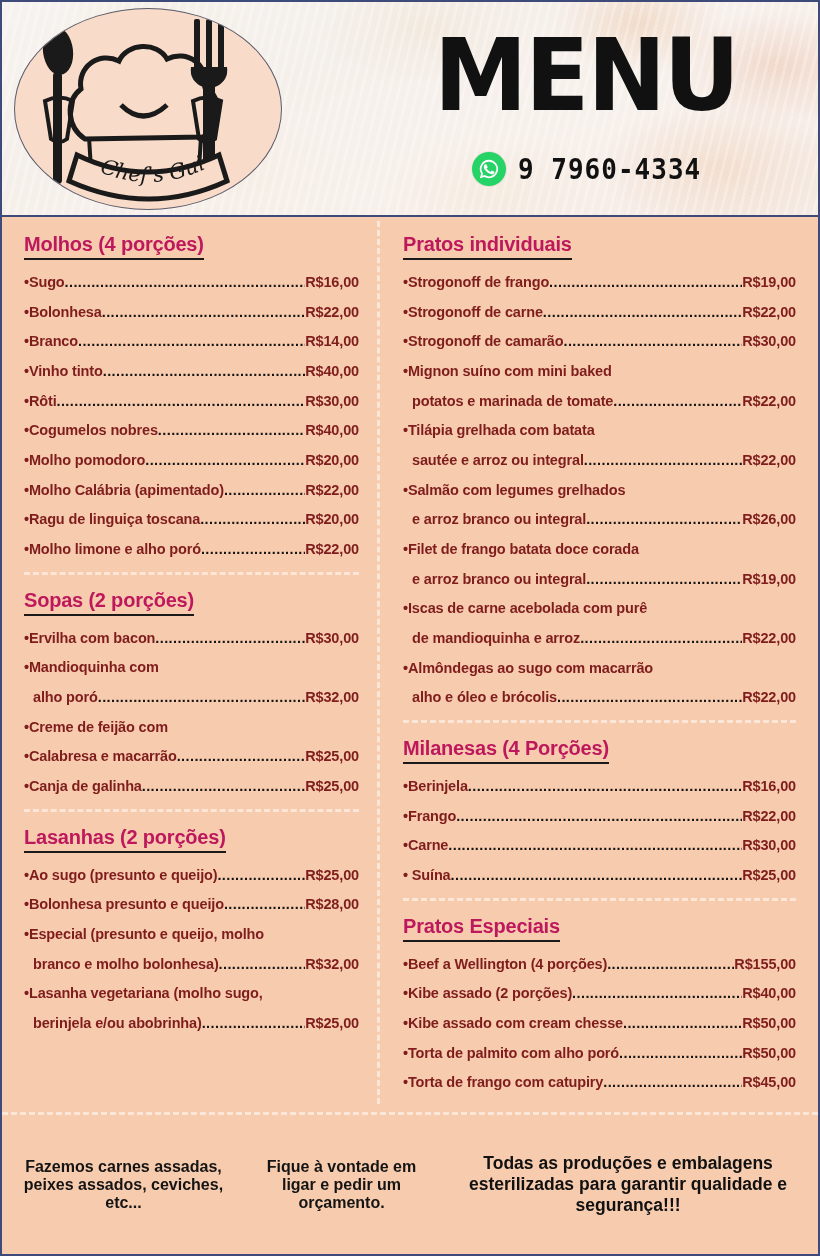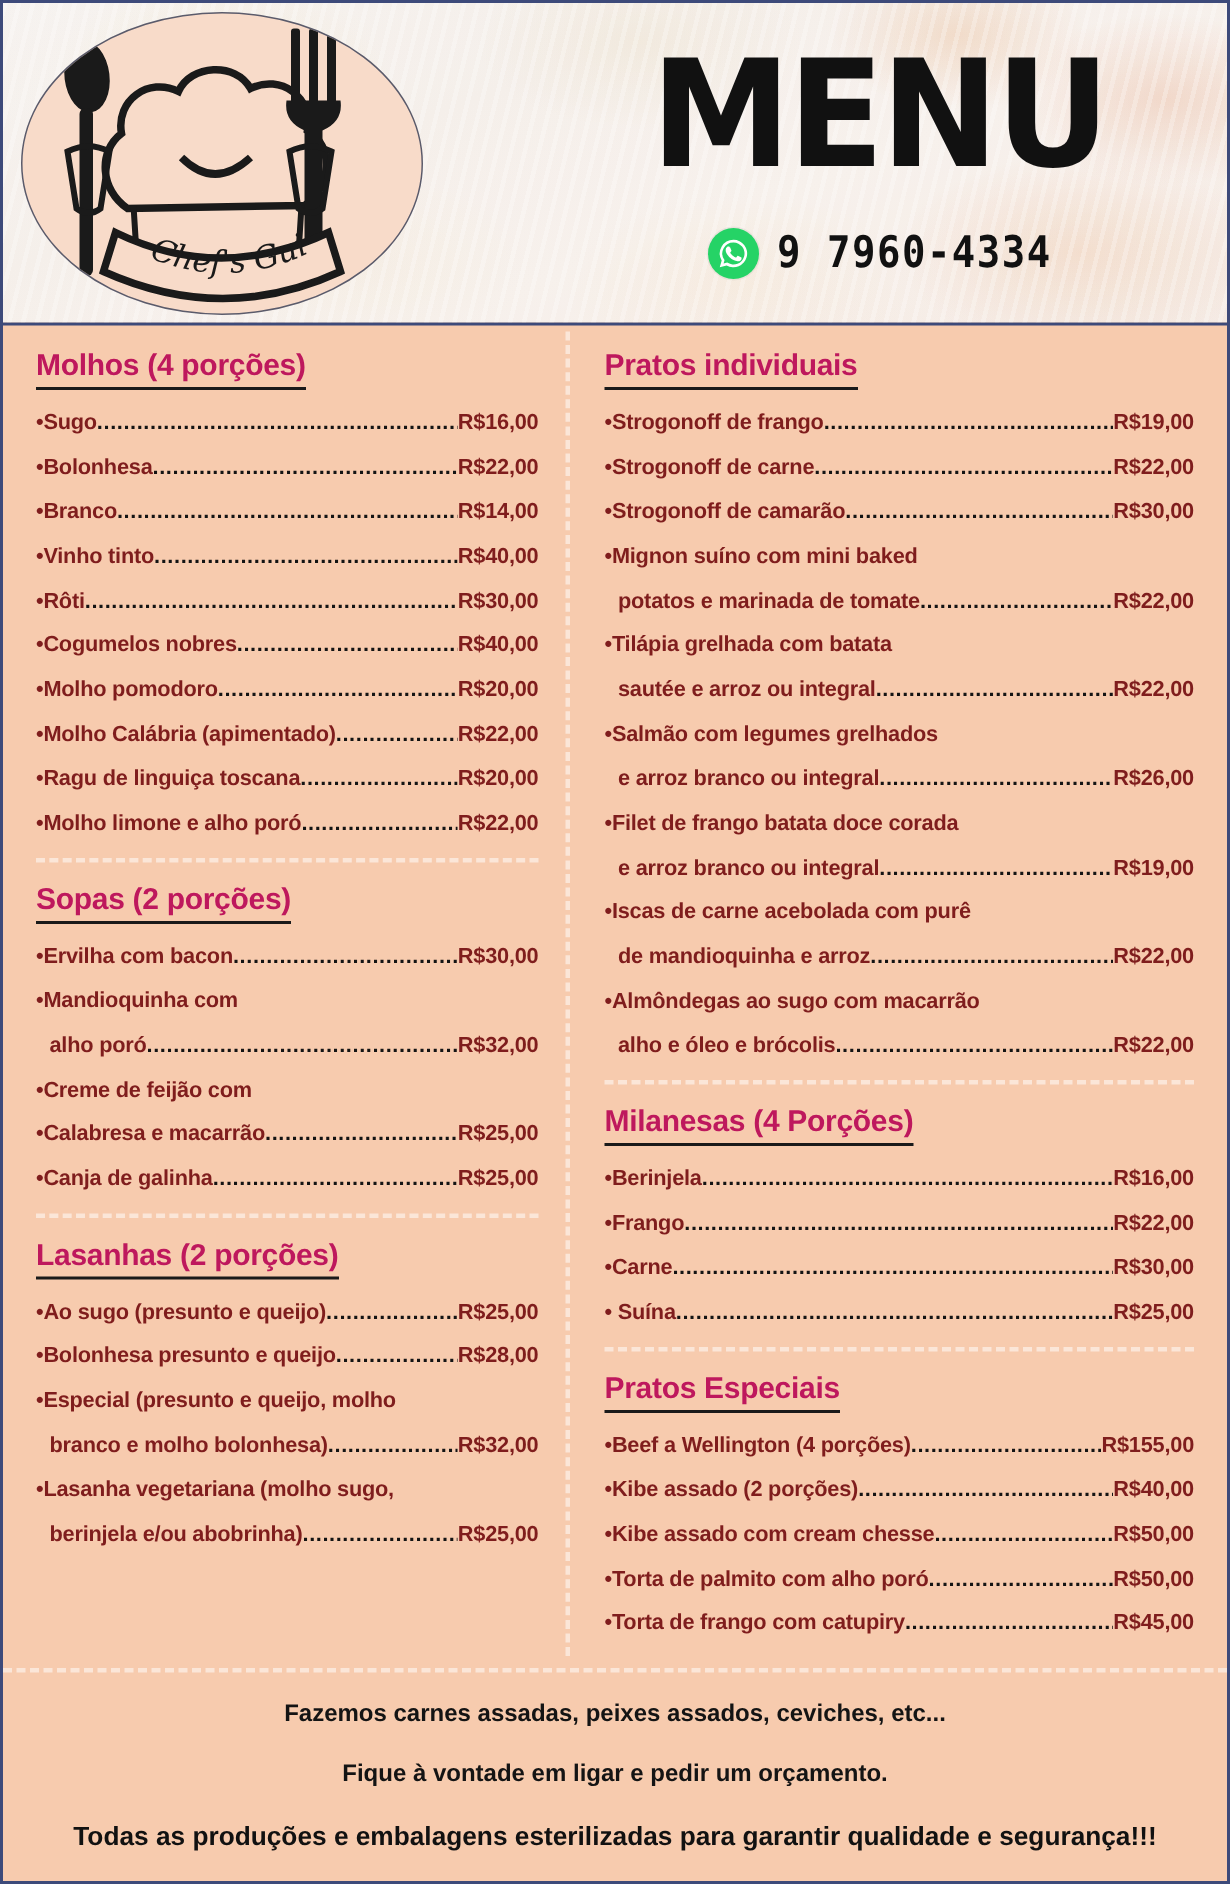--- a/index.html
+++ b/index.html
@@ -96,25 +96,25 @@
     flex:1 1 auto;overflow:hidden;white-space:nowrap;min-width:0;
     color:#141414;font-size:14.5px;font-weight:700;letter-spacing:.4px;
   }
   .dots::before{content:"............................................................................................................";}
   .pr{flex:0 0 auto;padding-left:0;}
 
   
   .footer{
     position:absolute;left:0;right:0;bottom:0;height:142px;
     border-top:3px dashed #FBE6D8;
-    display:flex;flex-direction:column;align-items:center;justify-content:center;
+    display:flex;flex-direction:row;align-items:center;justify-content:center;
     gap:22px;text-align:center;padding:0 14px;box-sizing:border-box;
   }
   .f1{font-size:16px;font-weight:700;color:#141414;}
-  .f2{font-size:16px;font-weight:700;color:#141414;text-align:right;}
+  .f2{font-size:16px;font-weight:700;color:#141414;}
   .f3{font-size:17.5px;font-weight:700;color:#111;}
 </style>
 </head>
 <body>
 
 <div class="page">
 
   <div class="header">
 
     <div class="logo">

